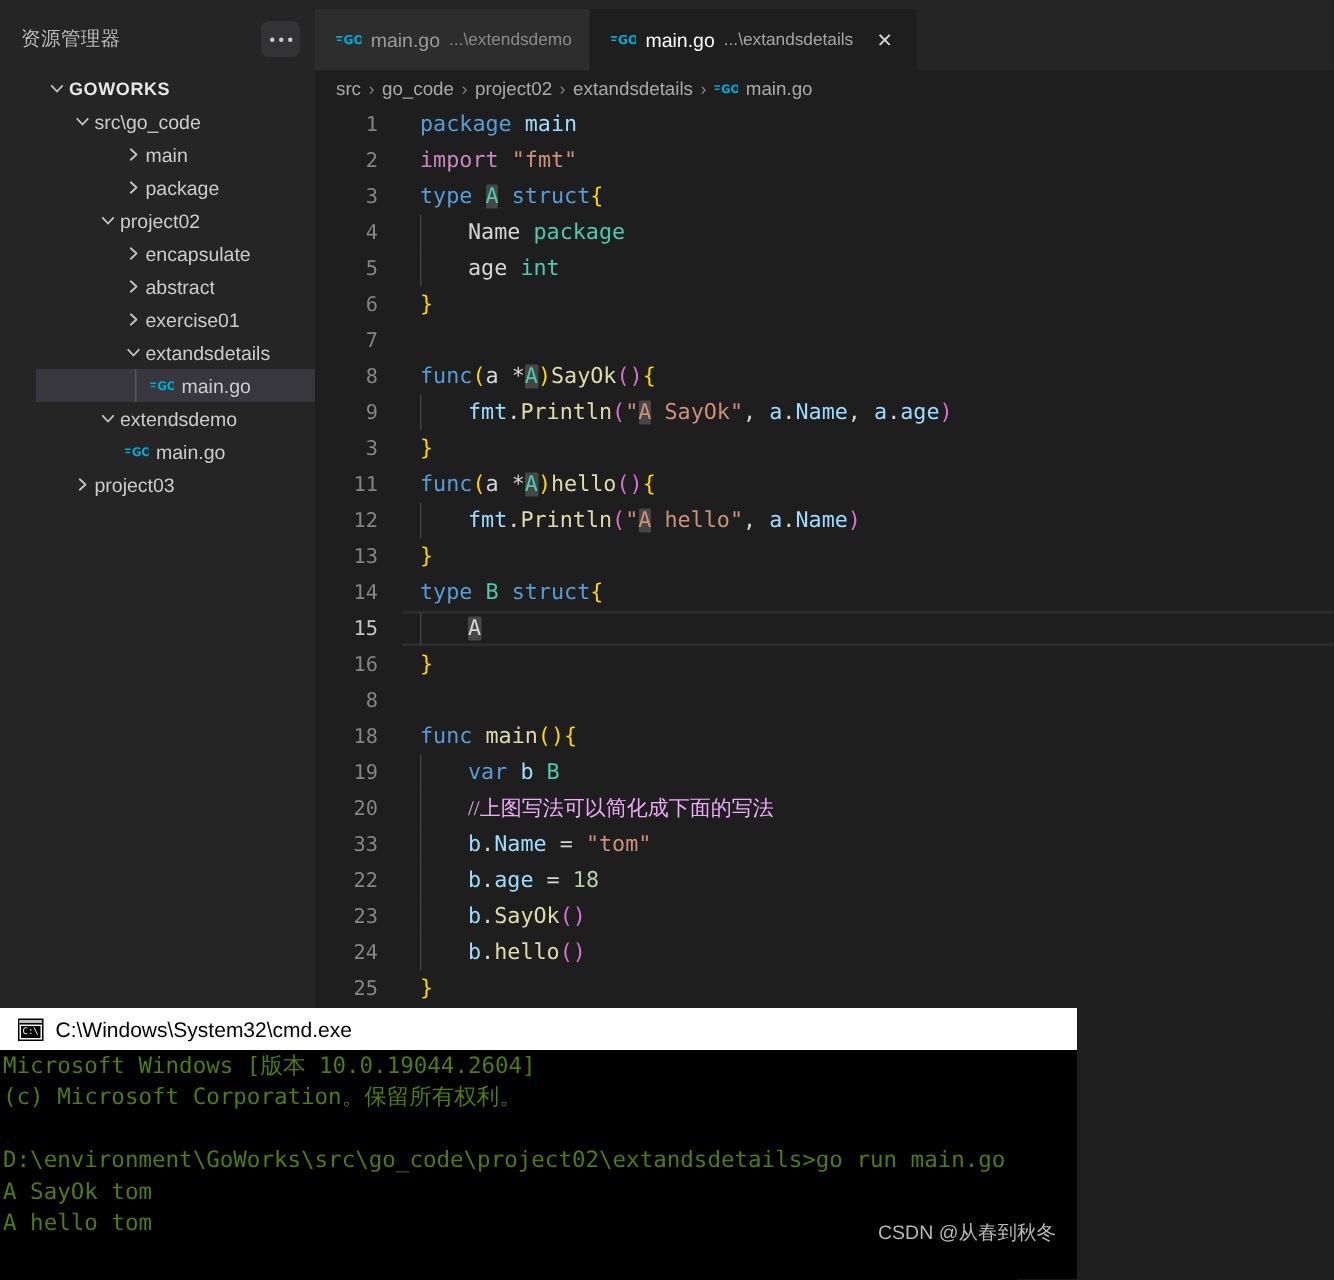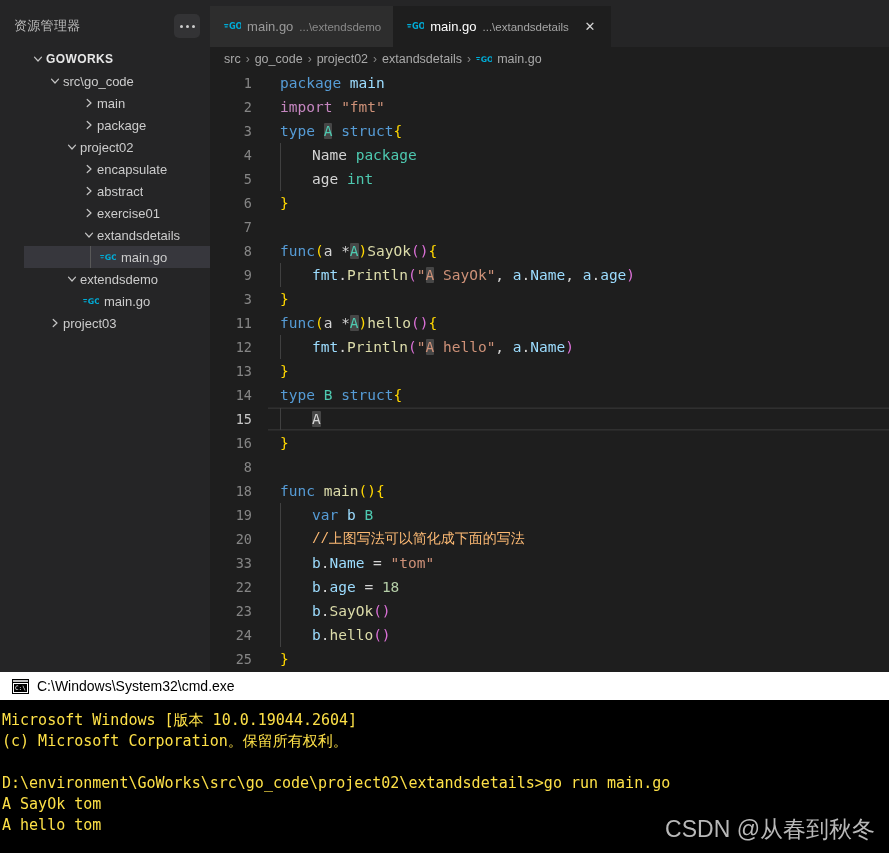--- a/index.html
+++ b/index.html
@@ -120,53 +120,53 @@
 
   
   .t-kw   { color: #569cd6; }
   .t-kw2  { color: #c586c0; }
   .t-type { color: #4ec9b0; }
   .t-str  { color: #ce9178; }
   .t-num  { color: #b5cea8; }
   .t-fn   { color: #dcdcaa; }
   .t-var  { color: #9cdcfe; }
   .t-plain{ color: #d4d4d4; }
-  .t-cmt  { color: #fdba74; font-family: Liberation Mono, monospace; font-size: 14px; }
+  .t-cmt  { color: #f0abfc; font-family: Liberation Serif, serif; font-size: 14px; }
   .t-brace-y { color: #ffd700; }
   .t-brace-p { color: #da70d6; }
   .hl { background: #464646; border-radius: 1px; }
 
   
   .terminal {
-    position: absolute; left: 0; top: 672px; width: 889px; height: 181px;
+    position: absolute; left: 0; top: 672px; width: 718px; height: 181px;
     background: #000000;
   }
   .term-title {
     height: 28px; background: #ffffff; display: flex; align-items: center;
     gap: 8px; padding-left: 12px; color: #000000; font-size: 14px;
     font-family: "Liberation Sans", sans-serif;
   }
   .cmd-icon {
     width: 17px; height: 15px; background: #ffffff;
     border: 1px solid #000000; position: relative; flex: 0 0 17px;
   }
   .cmd-icon .bar { position: absolute; left: 0; right: 0; top: 0; height: 3px; background: #c0c0c0;
                    border-bottom: 1px solid #000; }
   .cmd-icon .scr { position: absolute; left: 1px; right: 1px; top: 4px; bottom: 1px; background: #000;
                    color: #fff; font-size: 6px; font-family: "DejaVu Sans Mono", monospace;
                    line-height: 8px; padding-left: 1px; }
   .term-body {
-    padding: 10px 0 0 2px;
+    padding: 0 0 0 2px;
     font-family: "DejaVu Sans Mono", monospace;
-    font-size: 15px; line-height: 21px; color: #fde047;
+    font-size: 15px; line-height: 21px; color: #4d7c0f;
     white-space: pre;
   }
   .watermark {
-    position: absolute; right: 14px; bottom: 8px;
-    color: #b8b8b8; font-size: 23px;
+    position: absolute; right: 14px; bottom: 22px;
+    color: #b8b8b8; font-size: 13px;
     font-family: "Liberation Sans", sans-serif;
   }
 </style>
 </head>
 <body>
 
 <div class="app">
 
   <div class="topstrip"></div>
 

